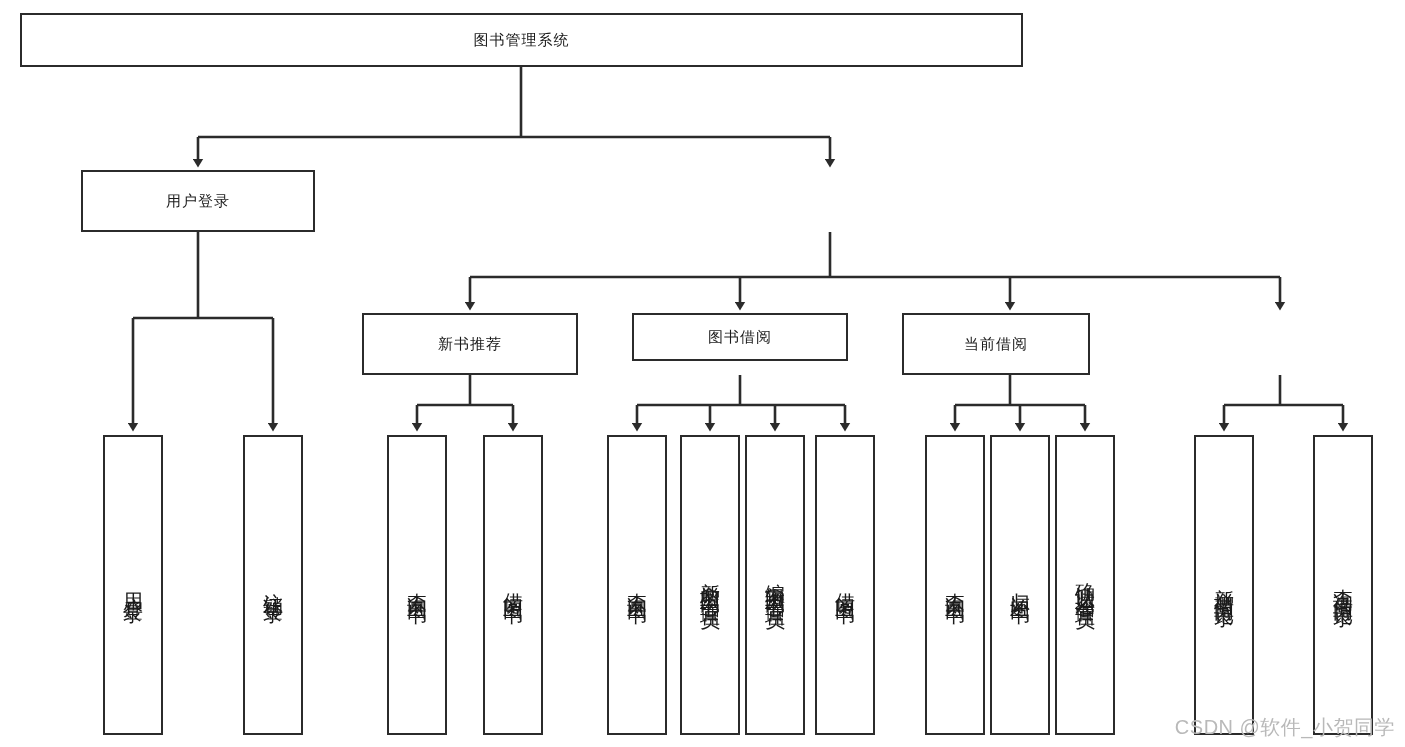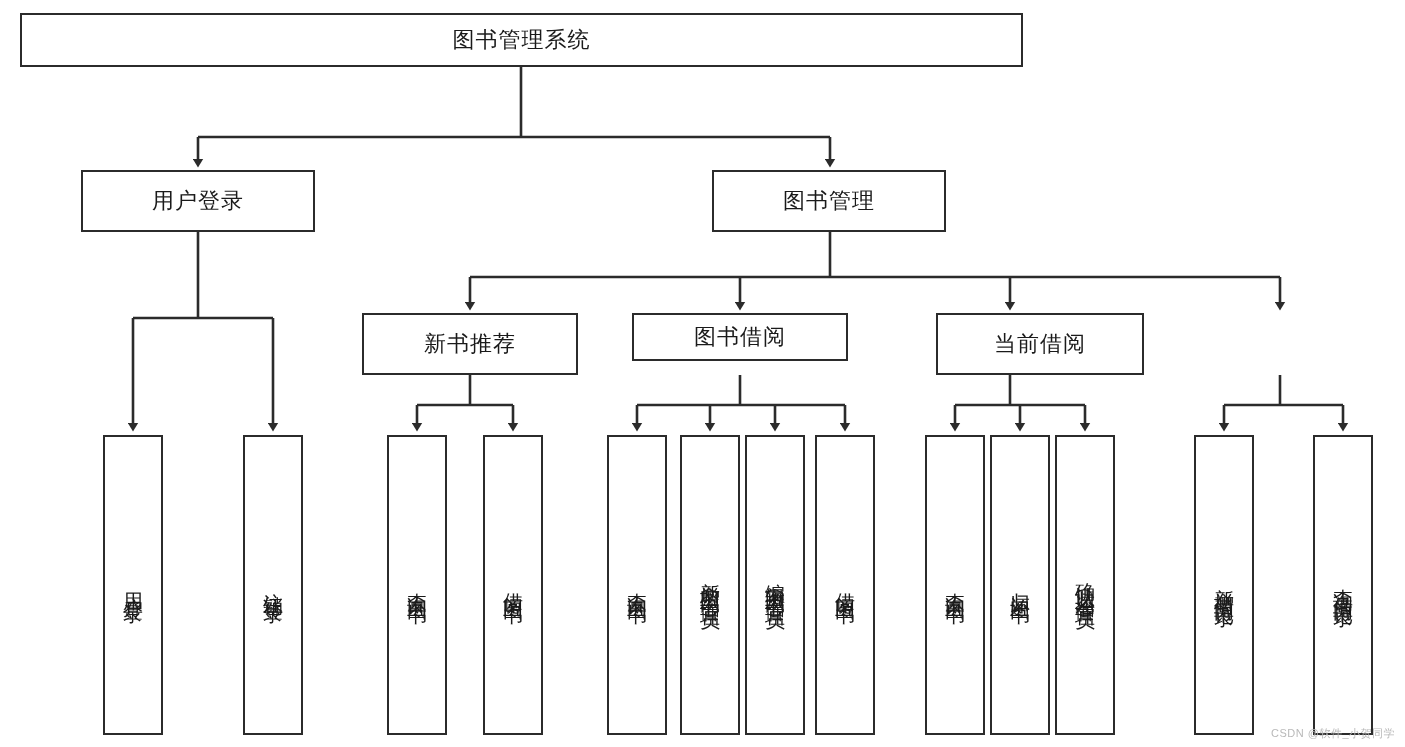--- a/index.html
+++ b/index.html
@@ -30,21 +30,21 @@
     position: absolute;
     box-sizing: border-box;
     background: #ffffff;
     border: 2px solid #2b2b2b;
     display: flex;
     align-items: center;
     justify-content: center;
     color: #1a1a1a;
   }
   .node.horiz {
-    font-size: 22px;
+    font-size: 15px;
     letter-spacing: 1px;
     line-height: 1.2;
   }
   .node.vert {
     writing-mode: vertical-rl;
     text-orientation: upright;
     font-size: 20px;
     letter-spacing: 4px;
     line-height: 1.25;
     padding: 4px 0;
@@ -55,21 +55,21 @@
     white-space: nowrap;
   }
   .node.vert .label {
     writing-mode: vertical-rl;
     text-orientation: upright;
   }
   #watermark {
     position: absolute;
     right: 10px;
     bottom: 6px;
-    font-size: 11px;
+    font-size: 20px;
     color: #b9b9b9;
     letter-spacing: 0.5px;
     white-space: nowrap;
   }
 </style>
 </head>
 <body>
 
 <div id="canvas">
 
@@ -123,31 +123,28 @@
     </g>
   </svg>
 
   <div class="node horiz" style="left:20px; top:13px; width:1003px; height:54px;">
     <span class="label">图书管理系统</span>
   </div>
 
   <div class="node horiz" style="left:81px; top:170px; width:234px; height:62px;">
     <span class="label">用户登录</span>
   </div>
-  <div class="node horiz" style="left:712px; top:170px; width:234px; height:62px;">
-    <span class="label">图书管理</span>
-  </div>
 
   <div class="node horiz" style="left:362px; top:313px; width:216px; height:62px;align-items:center;">
     <span class="label">新书推荐</span>
   </div>
   <div class="node horiz" style="left:632px; top:313px; width:216px; height:48px;">
     <span class="label">图书借阅</span>
   </div>
-  <div class="node horiz" style="left:936px; top:313px; width:208px; height:62px;">
+  <div class="node horiz" style="left:902px; top:313px; width:188px; height:62px;">
     <span class="label">当前借阅</span>
   </div>
 
   <div class="node vert" style="left:103px; top:435px; width:60px; height:300px;">
     <span class="label">用户登录</span>
   </div>
   <div class="node vert" style="left:243px; top:435px; width:60px; height:300px;">
     <span class="label">注销登录</span>
   </div>
 

